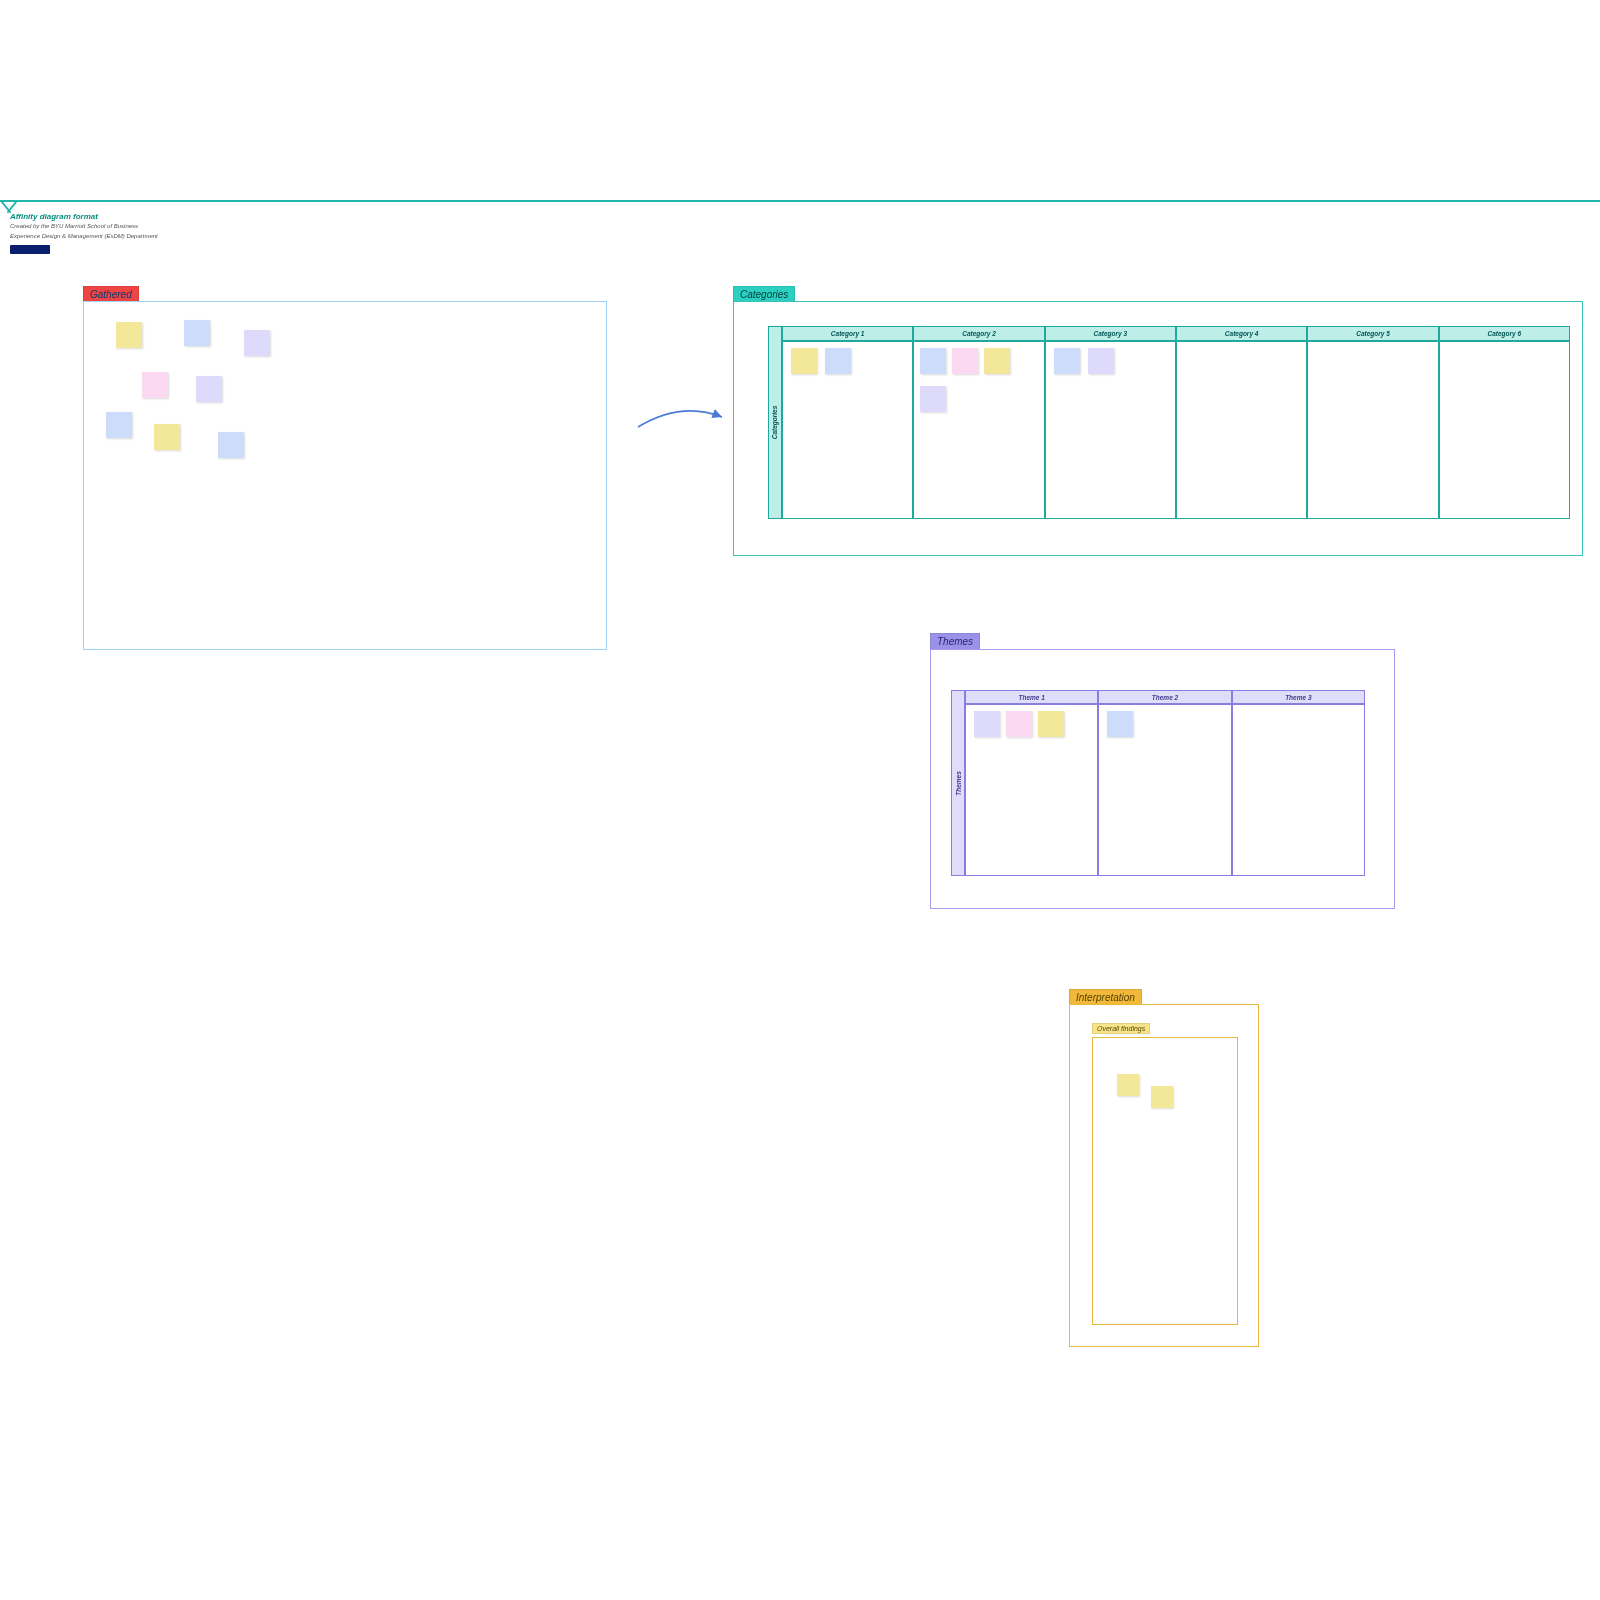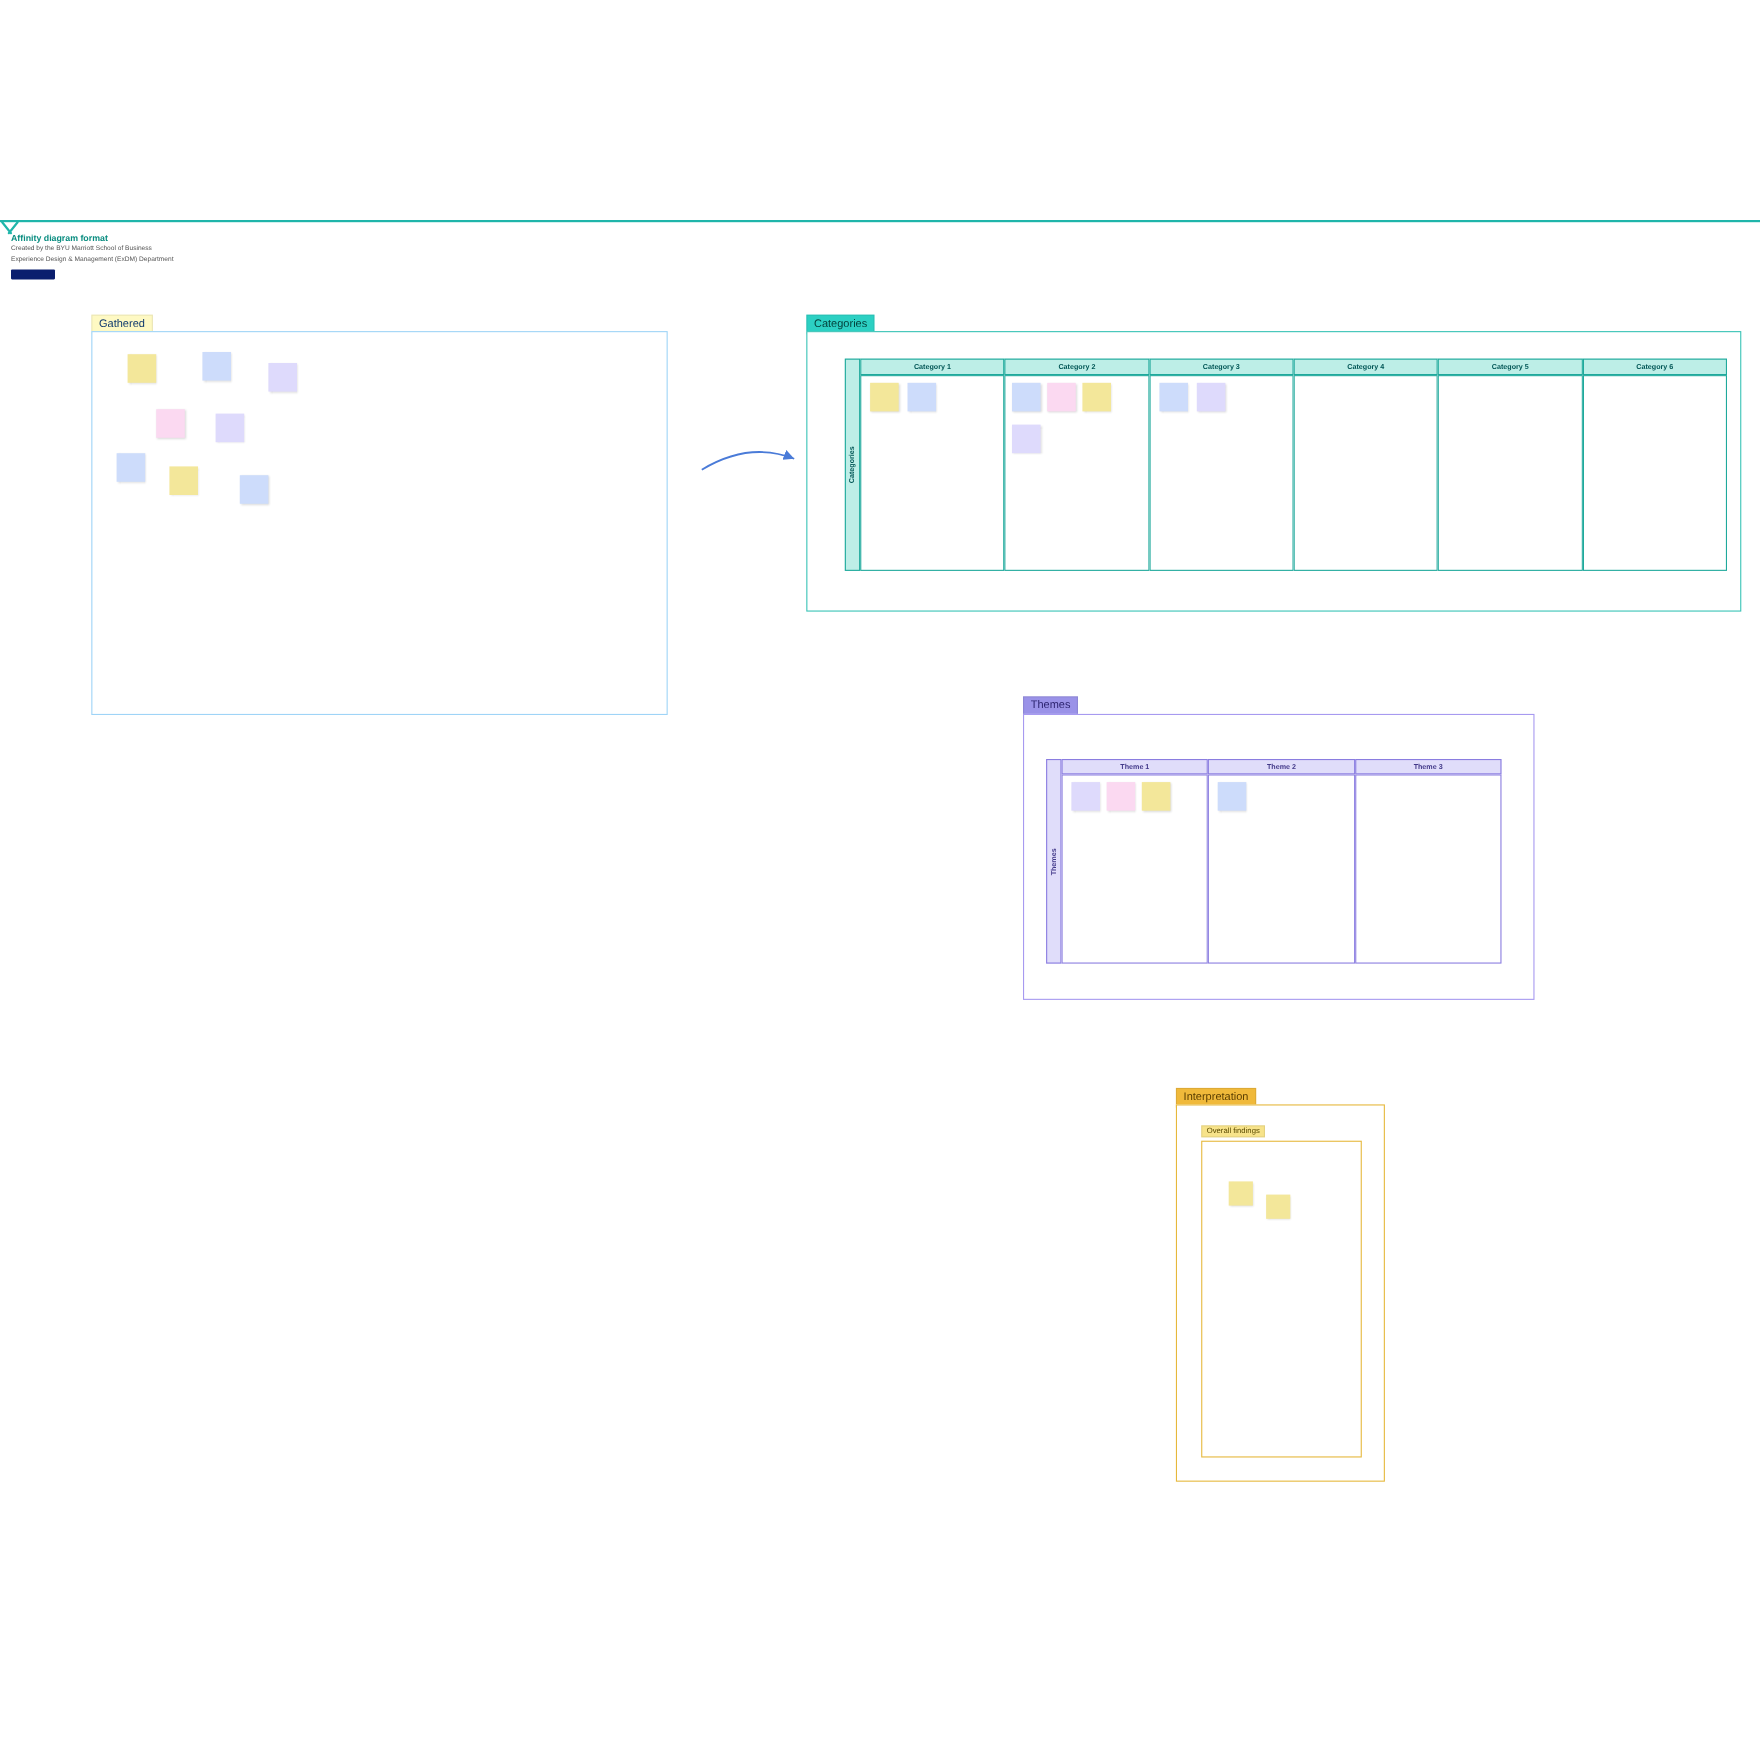--- a/index.html
+++ b/index.html
@@ -1,29 +1,29 @@
 <!DOCTYPE html>
 <html><head>
 <meta charset="utf-8">
 <style>
   * { box-sizing: border-box; margin: 0; padding: 0; }
   html, body { width: 1600px; height: 1600px; background: #ffffff; font-family: -apple-system, Helvetica, Arial, sans-serif; }
-  .canvas { position: relative; width: 1600px; height: 1276px; }
+  .canvas { position: relative; width: 1600px; height: 1276px; font-style: italic; }
   
   .top-rule { position: absolute; left: 0; top: 200px; width: 1600px; height: 2px; background: #1fb5aa; }
   .hdr { position: absolute; left: 10px; top: 212px; font-size: 7px; color: #0a7d72; }
   .hdr .title { font-weight: 600; font-size: 8px; color: #0a8d80; }
   .hdr .sub { font-size: 6px; color: #555; line-height: 1.3; margin-top: 2px; }
   .hdr-badge { margin-top: 4px; width: 40px; height: 9px; background: #0a1e6e; border-radius: 1px; }
   .hdr-logo { position: absolute; left: -2px; top: 200px; width: 30px; height: 14px; }
   .hdr-logo svg { width: 100%; height: 100%; }
 
   
   .tab { position: absolute; font-size: 10px; font-weight: 500; padding: 2px 6px 3px 6px; border: 1px solid rgba(0,0,0,0.08); }
-  .tab-blue   { background: #fef9c3; color: #103a6e; }
+  .tab-blue   { background: #ef4444; color: #103a6e; }
   .tab-teal   { background: #2cd0c3; color: #04423c; }
   .tab-purple { background: #9a92e8; color: #2d2470; }
   .tab-orange { background: #f0b93a; color: #5a3e00; }
   .tab-yellow { background: #f7e38a; color: #5a4a00; font-size: 7px; padding: 1px 4px; }
 
   
   .gather-panel { position: absolute; left: 83px; top: 301px; width: 524px; height: 349px;
                   border: 1px solid #9fd4f7; background: #ffffff; }
 
   

